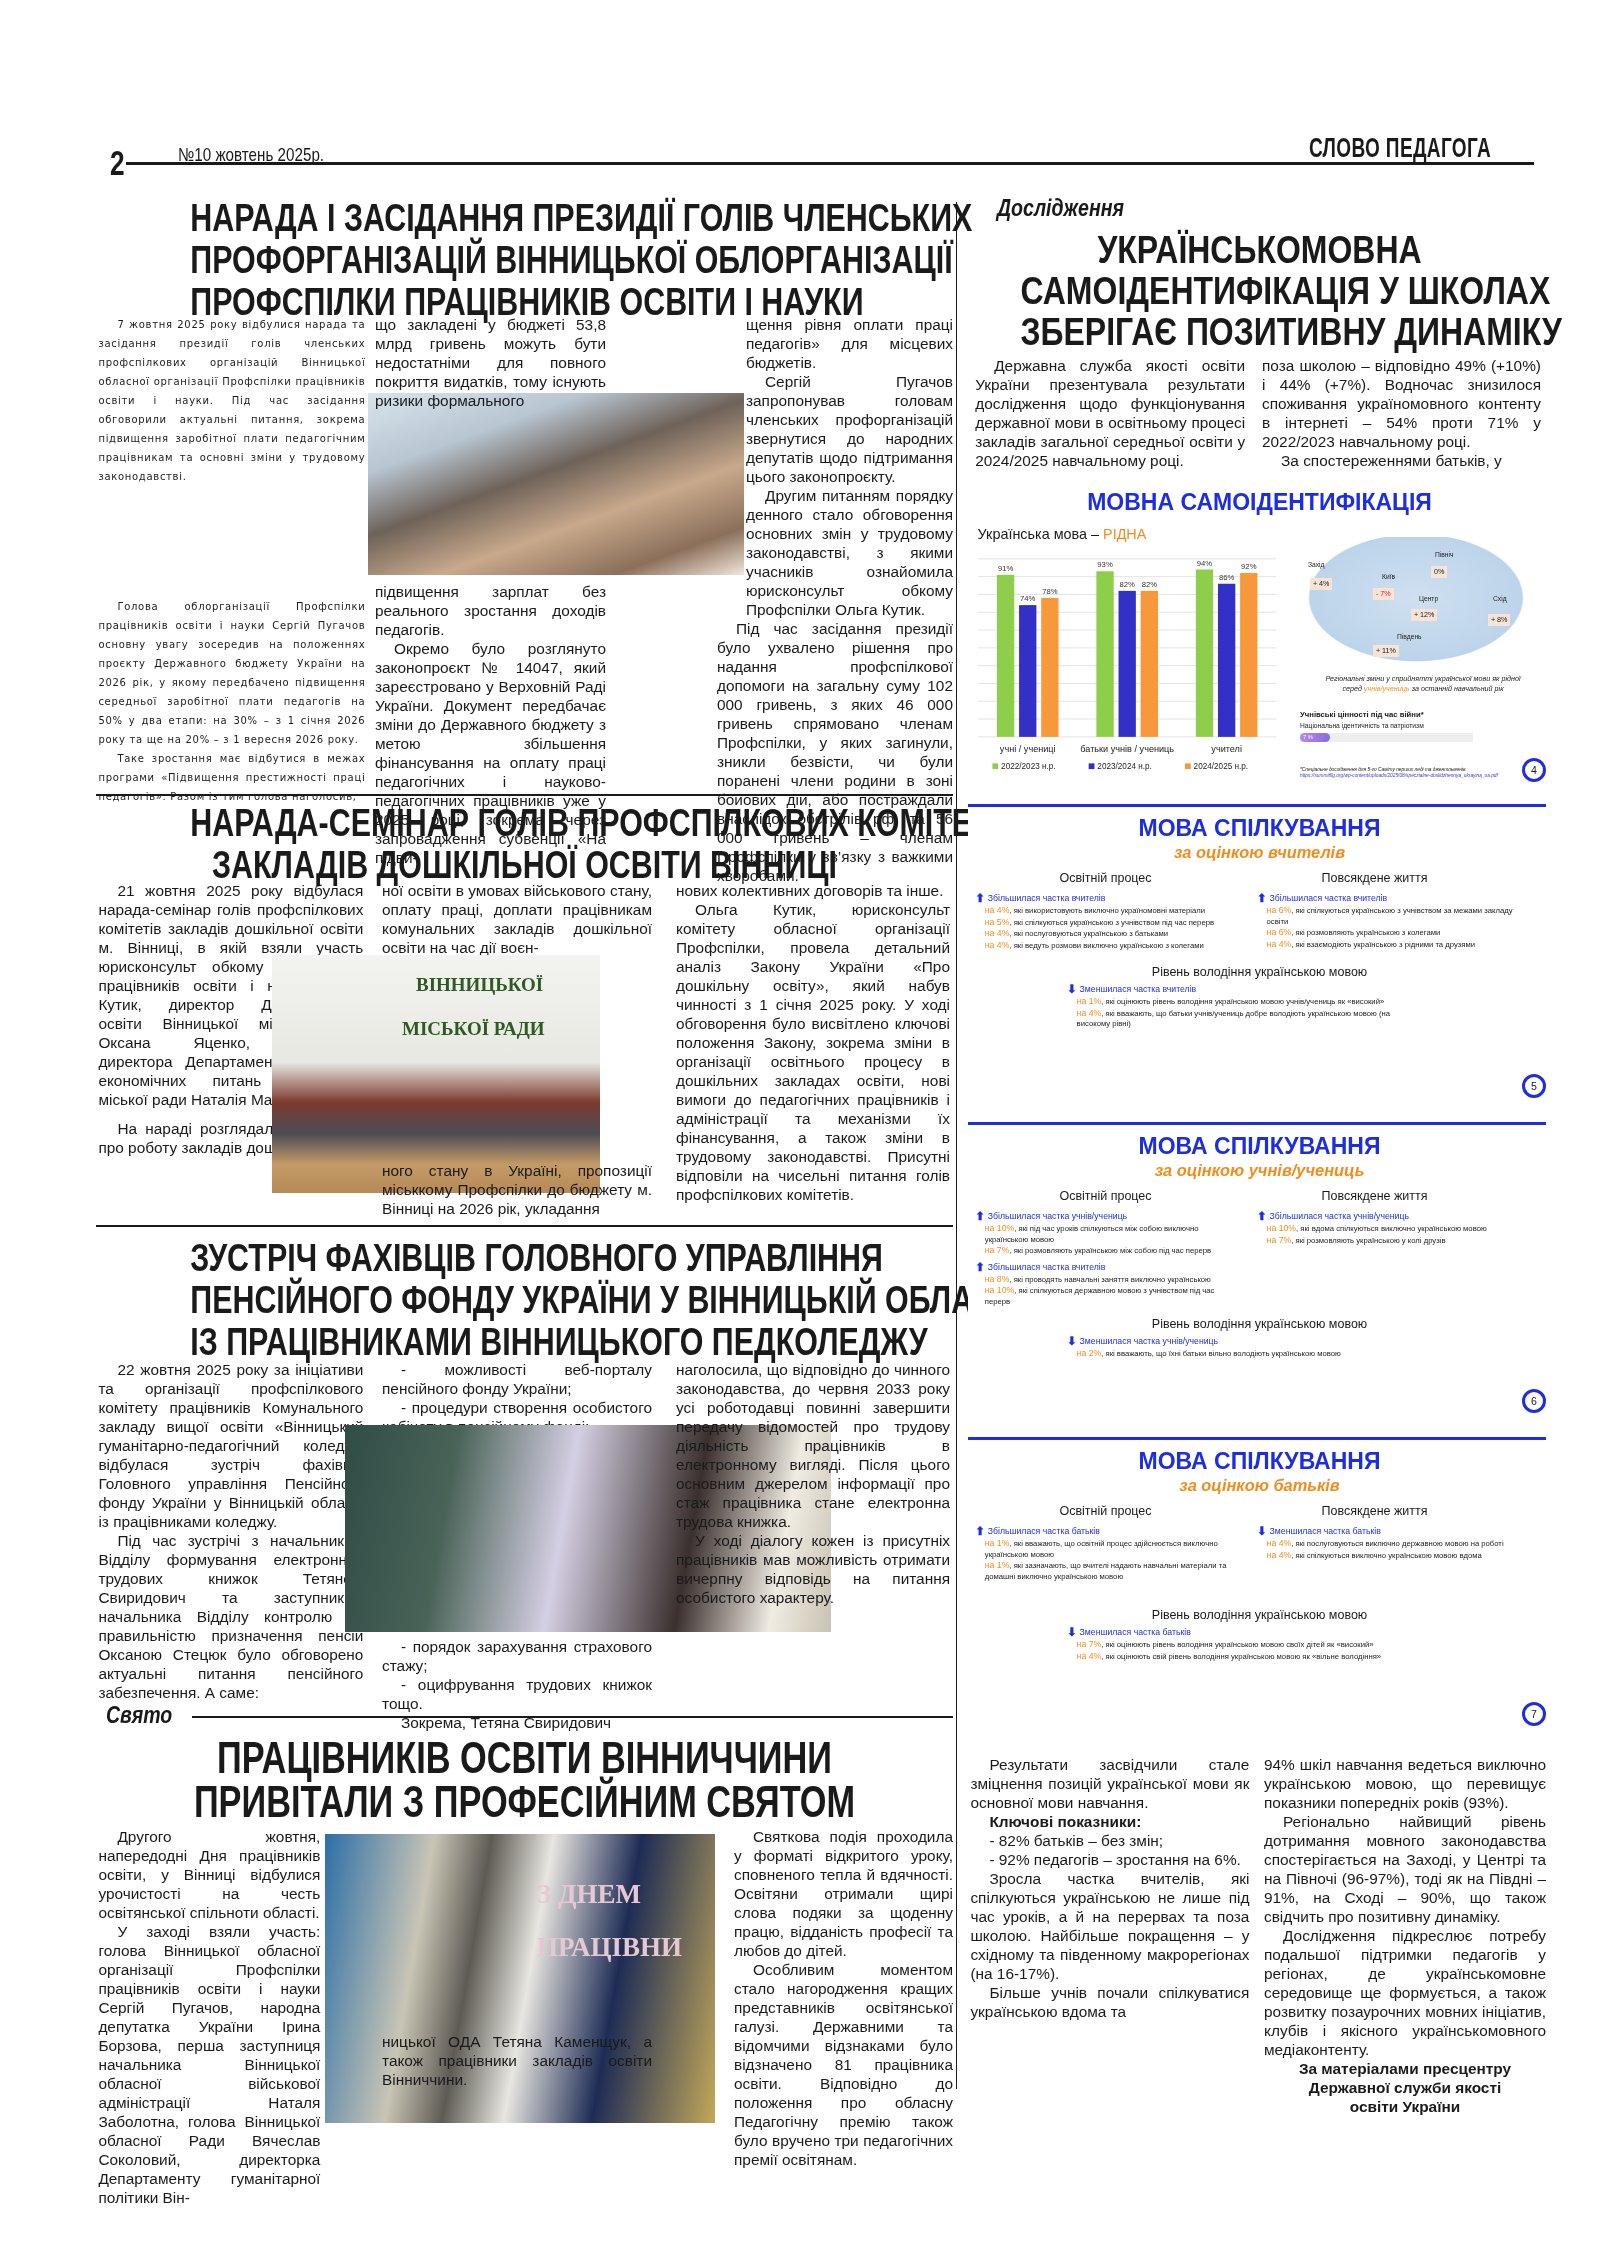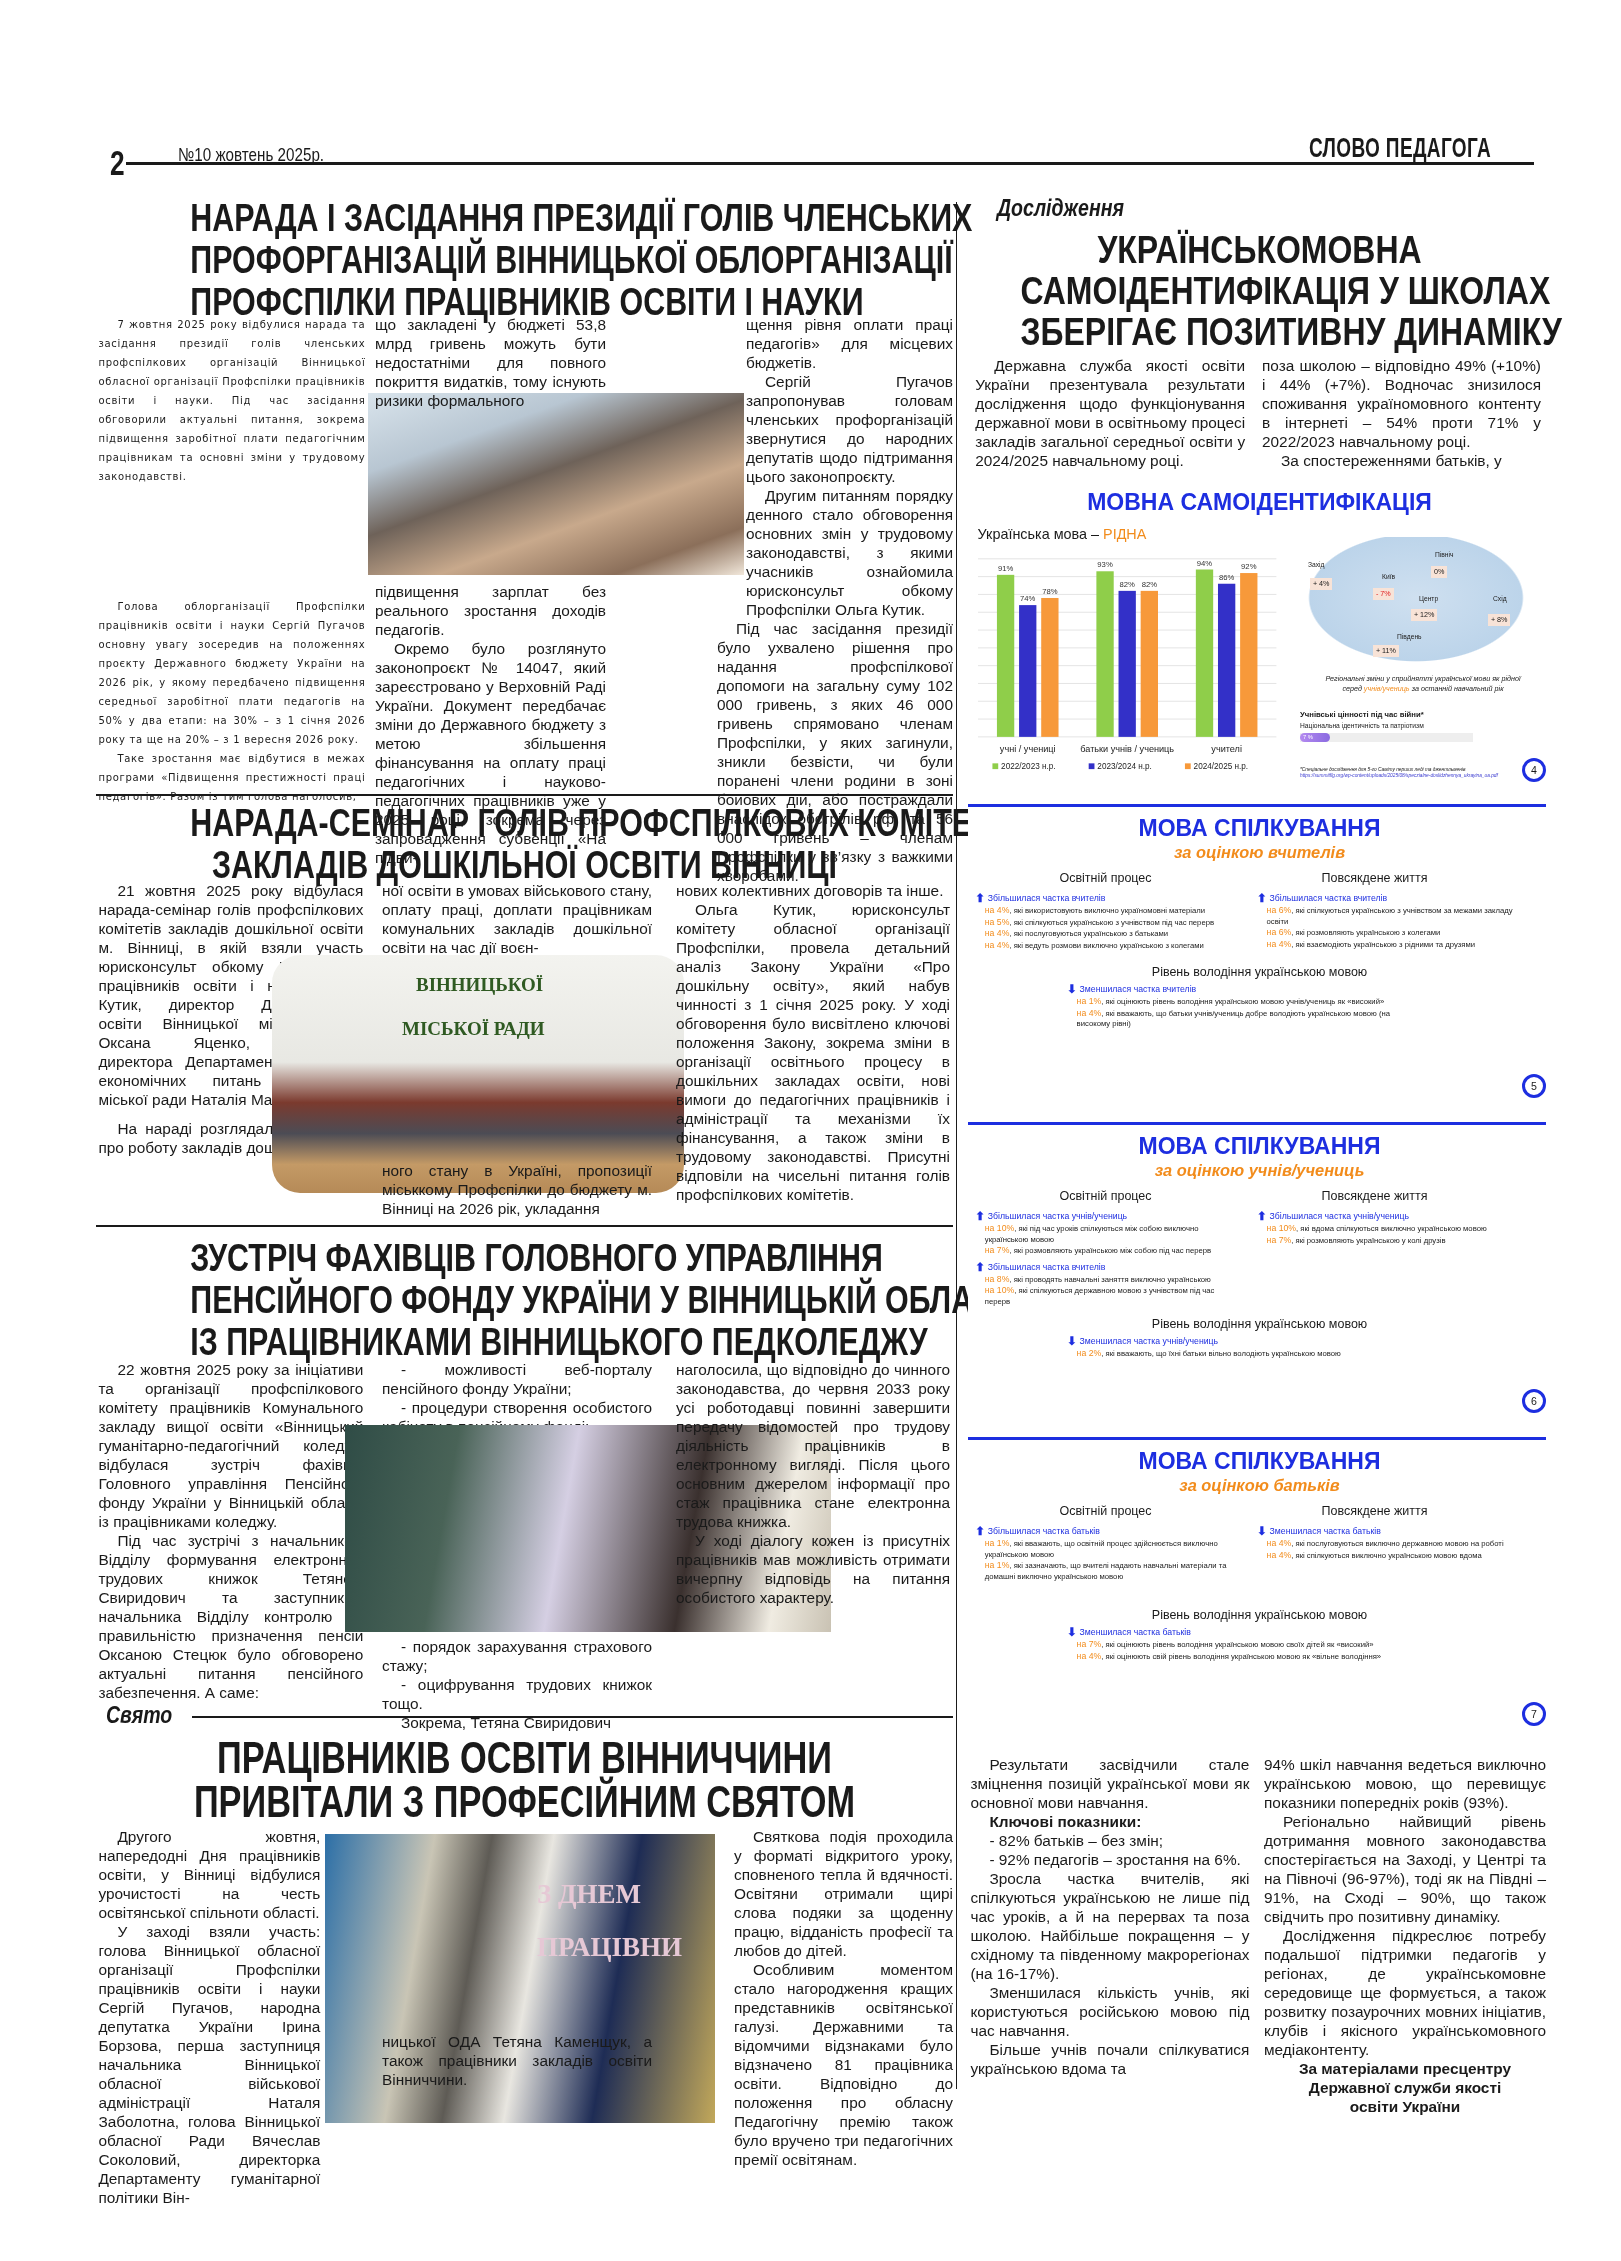--- a/index.html
+++ b/index.html
@@ -98,21 +98,21 @@
     <div>НАРАДА-СЕМІНАР ГОЛІВ ПРОФСПІЛКОВИХ КОМІТЕТІВ</div>
     <div>ЗАКЛАДІВ ДОШКІЛЬНОЇ ОСВІТИ ВІННИЦІ</div>
   </div>
   <div class="abs col cond" style="left:2.4px; top:79px; width:265px;">
     <p>21 жовтня 2025 року відбулася нарада-семінар голів профспілкових комітетів закладів дошкільної освіти м. Вінниці, в якій взяли участь юрисконсульт обкому Профспілки працівників освіти і науки Ольга Кутик, директор Департаменту освіти Вінницької міської ради Оксана Яценко, заступник директора Департаменту освіти з економічних питань Вінницької міської ради Наталія Мазур.</p>
     <p style="margin-top:9.6px;">На нараді розглядались питання про роботу закладів дошкіль-</p>
   </div>
   <div class="abs col cond" style="left:286px; top:79px; width:270px;">
     <p style="text-indent:0;">ної освіти в умовах військового стану, оплату праці, доплати працівникам комунальних закладів дошкільної освіти на час дії воєн-</p>
   </div>
-  <div class="abs photo ph2" style="left:176px; top:153px; width:412px; height:238px;border-radius:28px;">
+  <div class="abs photo ph2" style="left:176px; top:153px; width:328px; height:238px;">
     <div class="ph-label" style="left:144px; top:19px;">ВІННИЦЬКОЇ</div>
     <div class="ph-label" style="left:130px; top:63px;">МІСЬКОЇ РАДИ</div>
   </div>
   <div class="abs col cond" style="left:286px; top:359px; width:270px;">
     <p style="text-indent:0;">ного стану в Україні, пропозиції міськкому Профспілки до бюджету м. Вінниці на 2026 рік, укладання</p>
   </div>
   <div class="abs col cond" style="left:580px; top:79px; width:274px;">
     <p style="text-indent:0;">нових колективних договорів та інше.</p>
     <p>Ольга Кутик, юрисконсульт комітету обласної організації Профспілки, провела детальний аналіз Закону України «Про дошкільну освіту», який набув чинності з 1 січня 2025 року. У ході обговорення було висвітлено ключові положення Закону, зокрема зміни в організації освітнього процесу в дошкільних закладах освіти, нові вимоги до педагогічних працівників і адміністрації та механізми їх фінансування, а також зміни в трудовому законодавстві. Присутні відповіли на чисельні питання голів профспілкових комітетів.</p>
   </div>
@@ -393,21 +393,20 @@
         <div class="abs slide-num" style="left:554px; top:265px;">7</div>
       </div>
     </div>
 
   <div class="abs col cond" style="left:2.4px; top:1560px; width:279px;">
     <p>Результати засвідчили стале зміцнення позицій української мови як основної мови навчання.</p>
     <p style="font-weight:bold;">Ключові показники:</p>
     <p>- 82% батьків – без змін;</p>
     <p>- 92% педагогів – зростання на 6%.</p>
     <p>Зросла частка вчителів, які спілкуються українською не лише під час уроків, а й на перервах та поза школою. Найбільше покращення – у східному та південному макрорегіонах (на 16-17%).</p>
-    <p>Зменшилася кількість учнів, які користуються російською мовою під час навчання.</p>
     <p>Більше учнів почали спілкуватися українською вдома та</p>
   </div>
   <div class="abs col cond" style="left:296px; top:1560px; width:282px;">
     <p style="text-indent:0;">94% шкіл навчання ведеться виключно українською мовою, що перевищує показники попередніх років (93%).</p>
     <p>Регіонально найвищий рівень дотримання мовного законодавства спостерігається на Заході, у Центрі та на Півночі (96-97%), тоді як на Півдні – 91%, на Сході – 90%, що також свідчить про позитивну динаміку.</p>
     <p>Дослідження підкреслює потребу подальшої підтримки педагогів у регіонах, де українськомовне середовище ще формується, а також розвитку позаурочних мовних ініціатив, клубів і якісного українськомовного медіаконтенту.</p>
     <div style="text-align:center; font-weight:bold;">
       <div>За матеріалами пресцентру</div>
       <div>Державної служби якості</div>
       <div>освіти України</div>

